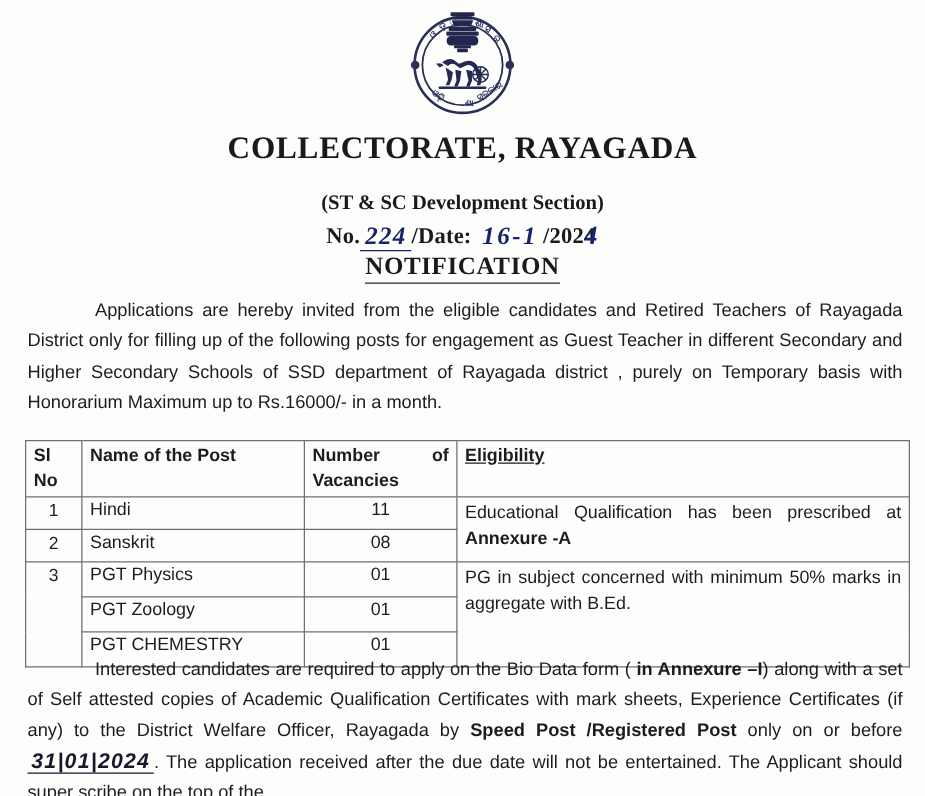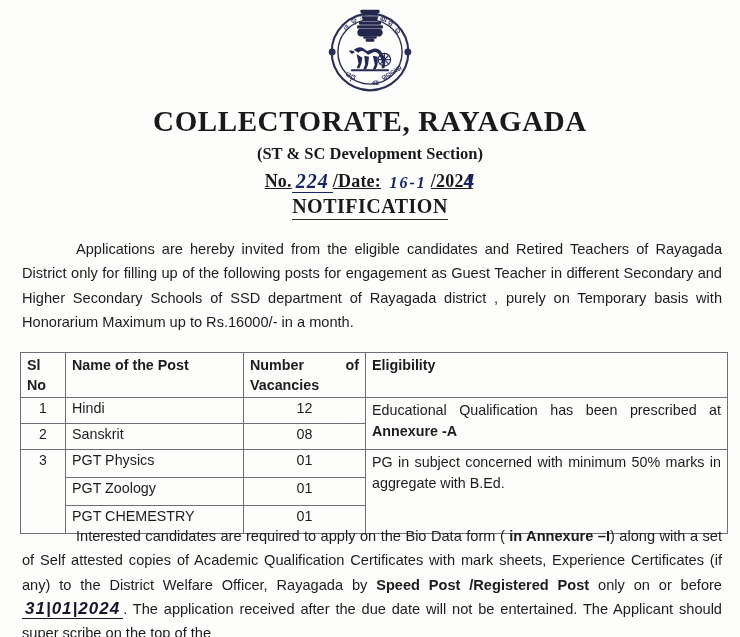--- a/index.html
+++ b/index.html
@@ -38,62 +38,62 @@
   .header {
     position: absolute;
     left: 0;
     right: 0;
     top: 104px;
     text-align: center;
     font-family: "Liberation Serif", serif;
     color: #1a1a1a;
   }
   .org-name {
-    font-size: 29px;
+    font-size: 25px;
     font-weight: bold;
     letter-spacing: 0.6px;
     line-height: 1.18;
   }
   .org-section {
     font-size: 16.5px;
     font-weight: bold;
     line-height: 1.3;
-    margin-top: 5px;
+    margin-top: 17px;
   }
   .org-email {
     font-size: 15.5px;
     font-weight: normal;
     line-height: 1.3;
     margin-top: 1px;
     color: #22252e;
   }
   .refline {
     font-size: 18px;
     font-weight: bold;
     margin-top: 3px;
     line-height: 1.2;
     white-space: nowrap;
   }
-  .refline .lbl { letter-spacing: 0.2px; text-decoration: underline; }
+  .refline .lbl { letter-spacing: 0.2px; }
   .hand {
     font-family: Liberation Serif, serif;
     font-style: italic;
     font-weight: bold;
     font-size: 20px;
     color: #16246b;
     letter-spacing: 1px;
     padding: 0 4px;
     border-bottom: 1.4px solid #16246b;
     position: relative;
     top: 1px;
   }
   .hand.datepart {
     border-bottom: none;
     letter-spacing: 2px;
-    font-size: 16px;
+    font-size: 20px;
   }
   .hand.overstrike {
     border-bottom: none;
     padding: 0;
     margin-left: -9px;
     font-size: 21px;
   }
   .notif {
     font-size: 20px;
     font-weight: bold;
@@ -151,21 +151,21 @@
     vertical-align: top;
   }
   table.vac th {
     font-weight: bold;
     text-align: left;
     line-height: 20px;
   }
   th.c-sl   { width: 32px; margin-top: 16px; }
   th.c-name { width: 165px; }
   th.c-num  { width: 109px; }
-  th.c-elig { width: auto; text-align: center; }
+  th.c-elig { width: auto; text-align: center; text-decoration: underline; }
 
   .just-head {
     text-align: justify;
     text-align-last: justify;
     line-height: 20px;
   }
   .just-head span { display: inline; }
 
   td.sl      { text-align: center; font-size: 14px; padding-top: 3px; }
   td.sl-span { text-align: center; vertical-align: middle; font-size: 14px; }
@@ -272,21 +272,21 @@
             </div>
             <div>Vacancies</div>
           </th>
           <th class="c-elig">Eligibility</th>
         </tr>
       </thead>
       <tbody>
         <tr class="r-body">
           <td class="sl">1</td>
           <td class="post">Hindi</td>
-          <td class="num">12</td>
+          <td class="num">11</td>
           <td class="elig" rowspan="2">
             <span>Educational Qualification has been prescribed at </span><b>Annexure -A</b>
           </td>
         </tr>
         <tr class="r-body">
           <td class="sl">2</td>
           <td class="post">Sanskrit</td>
           <td class="num">08</td>
         </tr>
 

